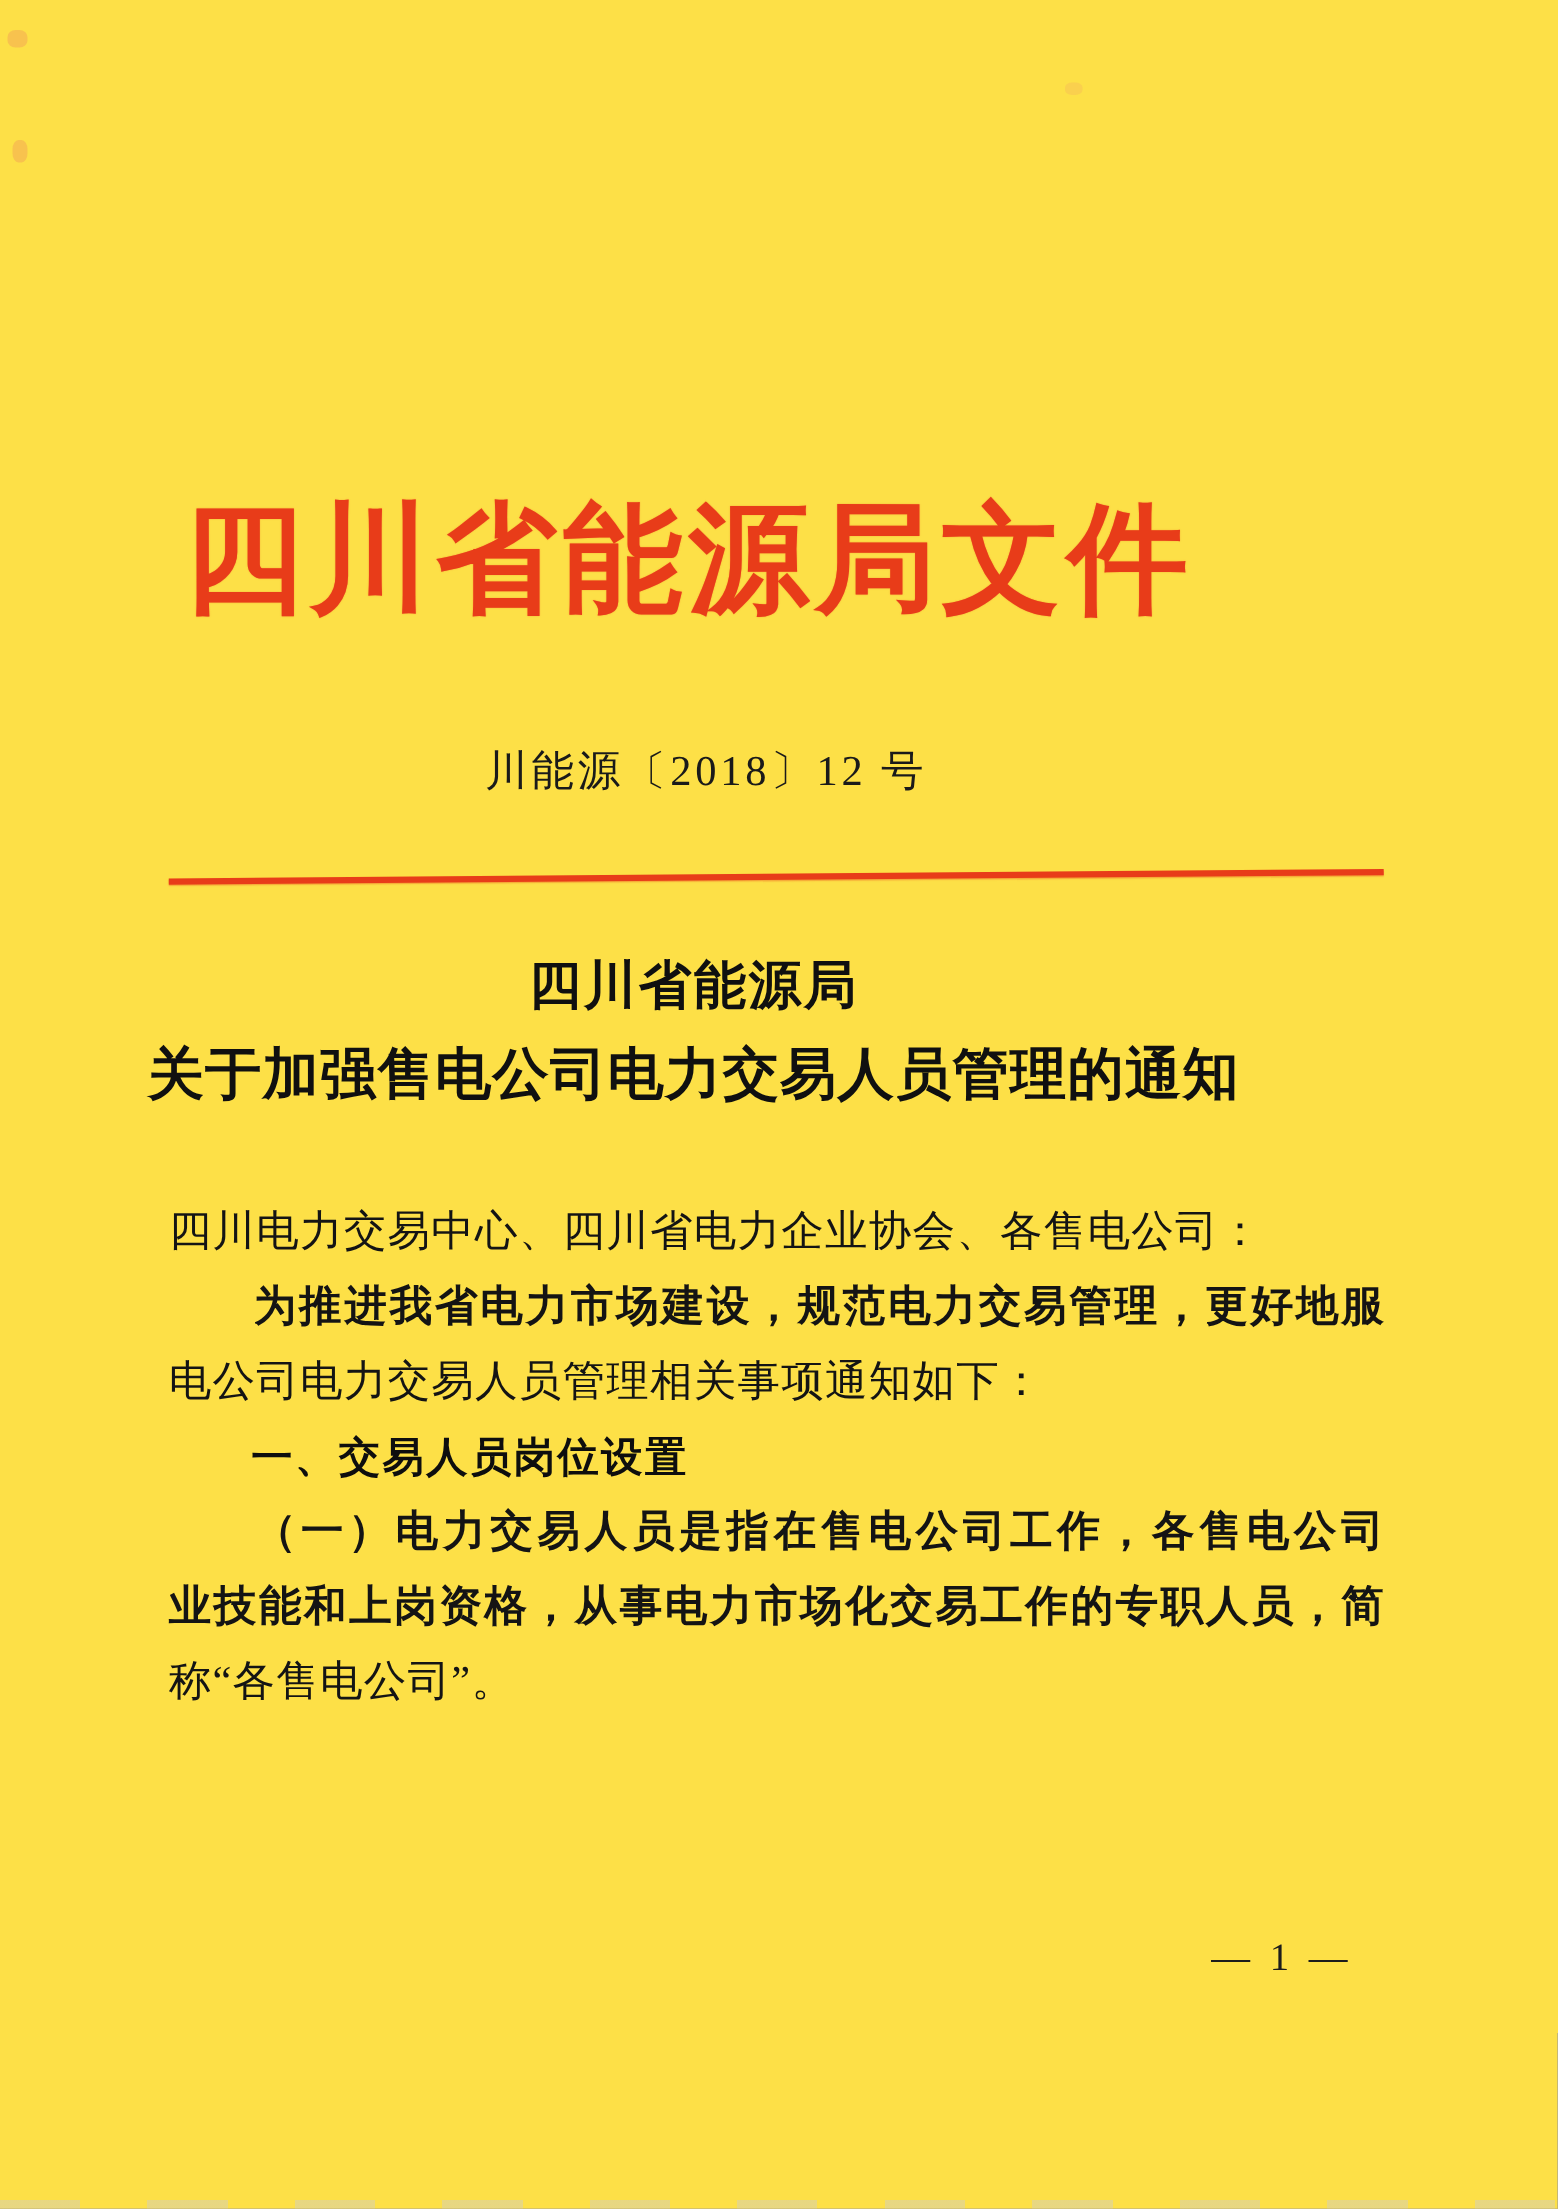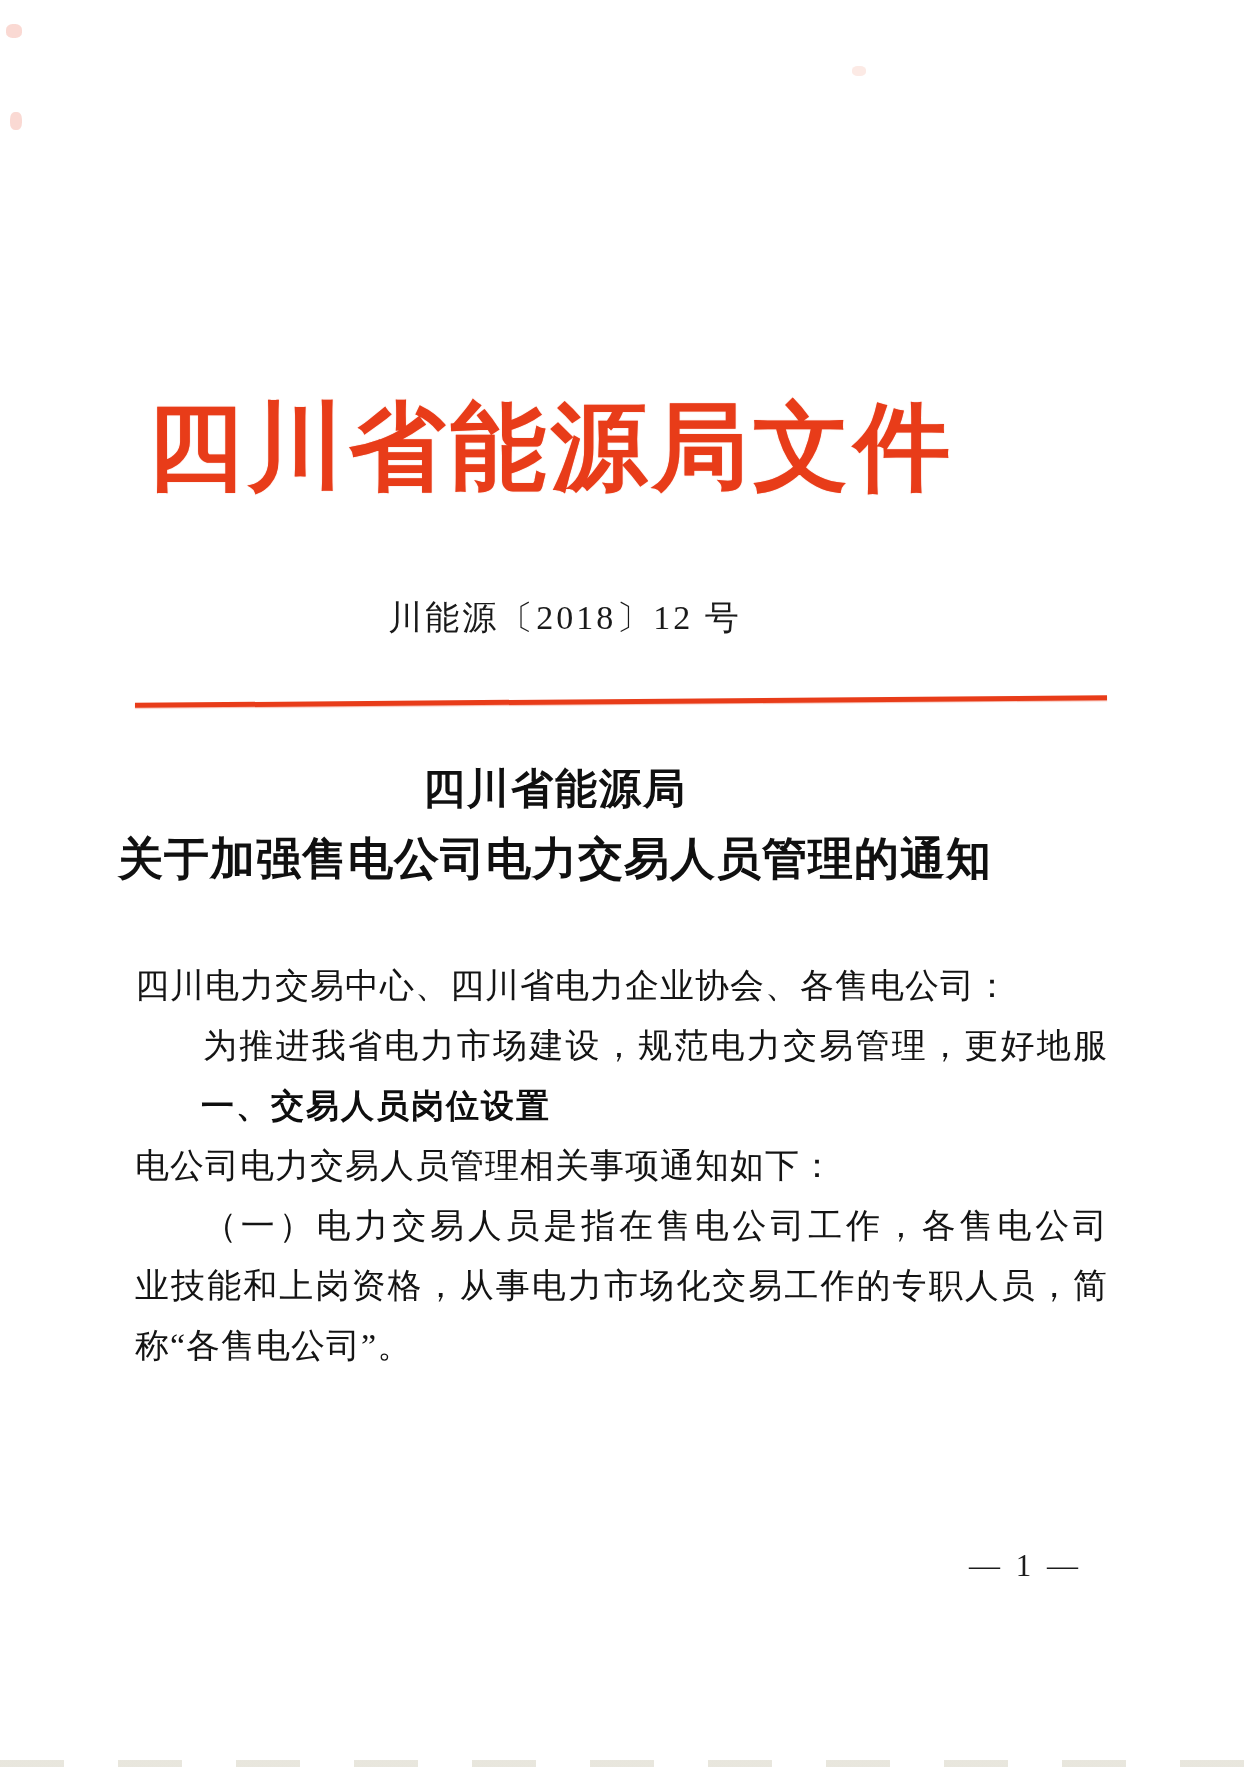--- a/index.html
+++ b/index.html
@@ -1,20 +1,20 @@
 <!DOCTYPE html>
 <html><head>
 <meta charset="utf-8">
 <style>
   html,body{margin:0;padding:0;background:#9a9a9a;}
   .page{
     position:relative;
     width:1246px;height:1767px;
     margin:0 auto;
-    background:#ffffff;
+    background:#fde047;
     overflow:hidden;
     font-family:"Liberation Serif","DejaVu Serif",serif;
     color:#151515;
   }
 
   
   .header-title{
     position:absolute;top:382px;left:0;width:100%;
     text-align:center;
     transform:translateX(-72px);
@@ -59,20 +59,21 @@
   .line{
     font-size:34px;line-height:60px;height:60px;
     letter-spacing:1px;color:#141414;
     white-space:nowrap;
   }
   .line.j{
     white-space:normal;
     text-align:justify;
     text-align-last:justify;
     letter-spacing:0;
+    font-weight:bold;
   }
   .line.indent{text-indent:2em;}
   .line.heading{
     font-family:"Liberation Sans","DejaVu Sans",sans-serif;
     font-weight:700;font-size:33px;color:#0e0e0e;
     letter-spacing:2px;
   }
 
   .page-number{
     position:absolute;top:1546px;right:164px;
@@ -107,23 +108,23 @@
   <div class="red-line"></div>
 
   <div class="title-1">四川省能源局</div>
 
   <div class="title-2">关于加强售电公司电力交易人员管理的通知</div>
 
   <div class="body-text">
     <div class="line">四川电力交易中心、四川省电力企业协会、各售电公司：</div>
 
     <div class="line j indent">为推进我省电力市场建设，规范电力交易管理，更好地服</div>
+    <div class="line">电公司电力交易人员管理相关事项通知如下：</div>
+
     <div class="line heading indent">一、交易人员岗位设置</div>
-
-    <div class="line">电公司电力交易人员管理相关事项通知如下：</div>
 
     <div class="line j indent">（一）电力交易人员是指在售电公司工作，各售电公司</div>
     <div class="line j">业技能和上岗资格，从事电力市场化交易工作的专职人员，简</div>
     <div class="line">称“各售电公司”。</div>
   </div>
 
   <div class="page-number">— 1 —</div>
 
   <div class="bottom-noise"></div>
 </div>

